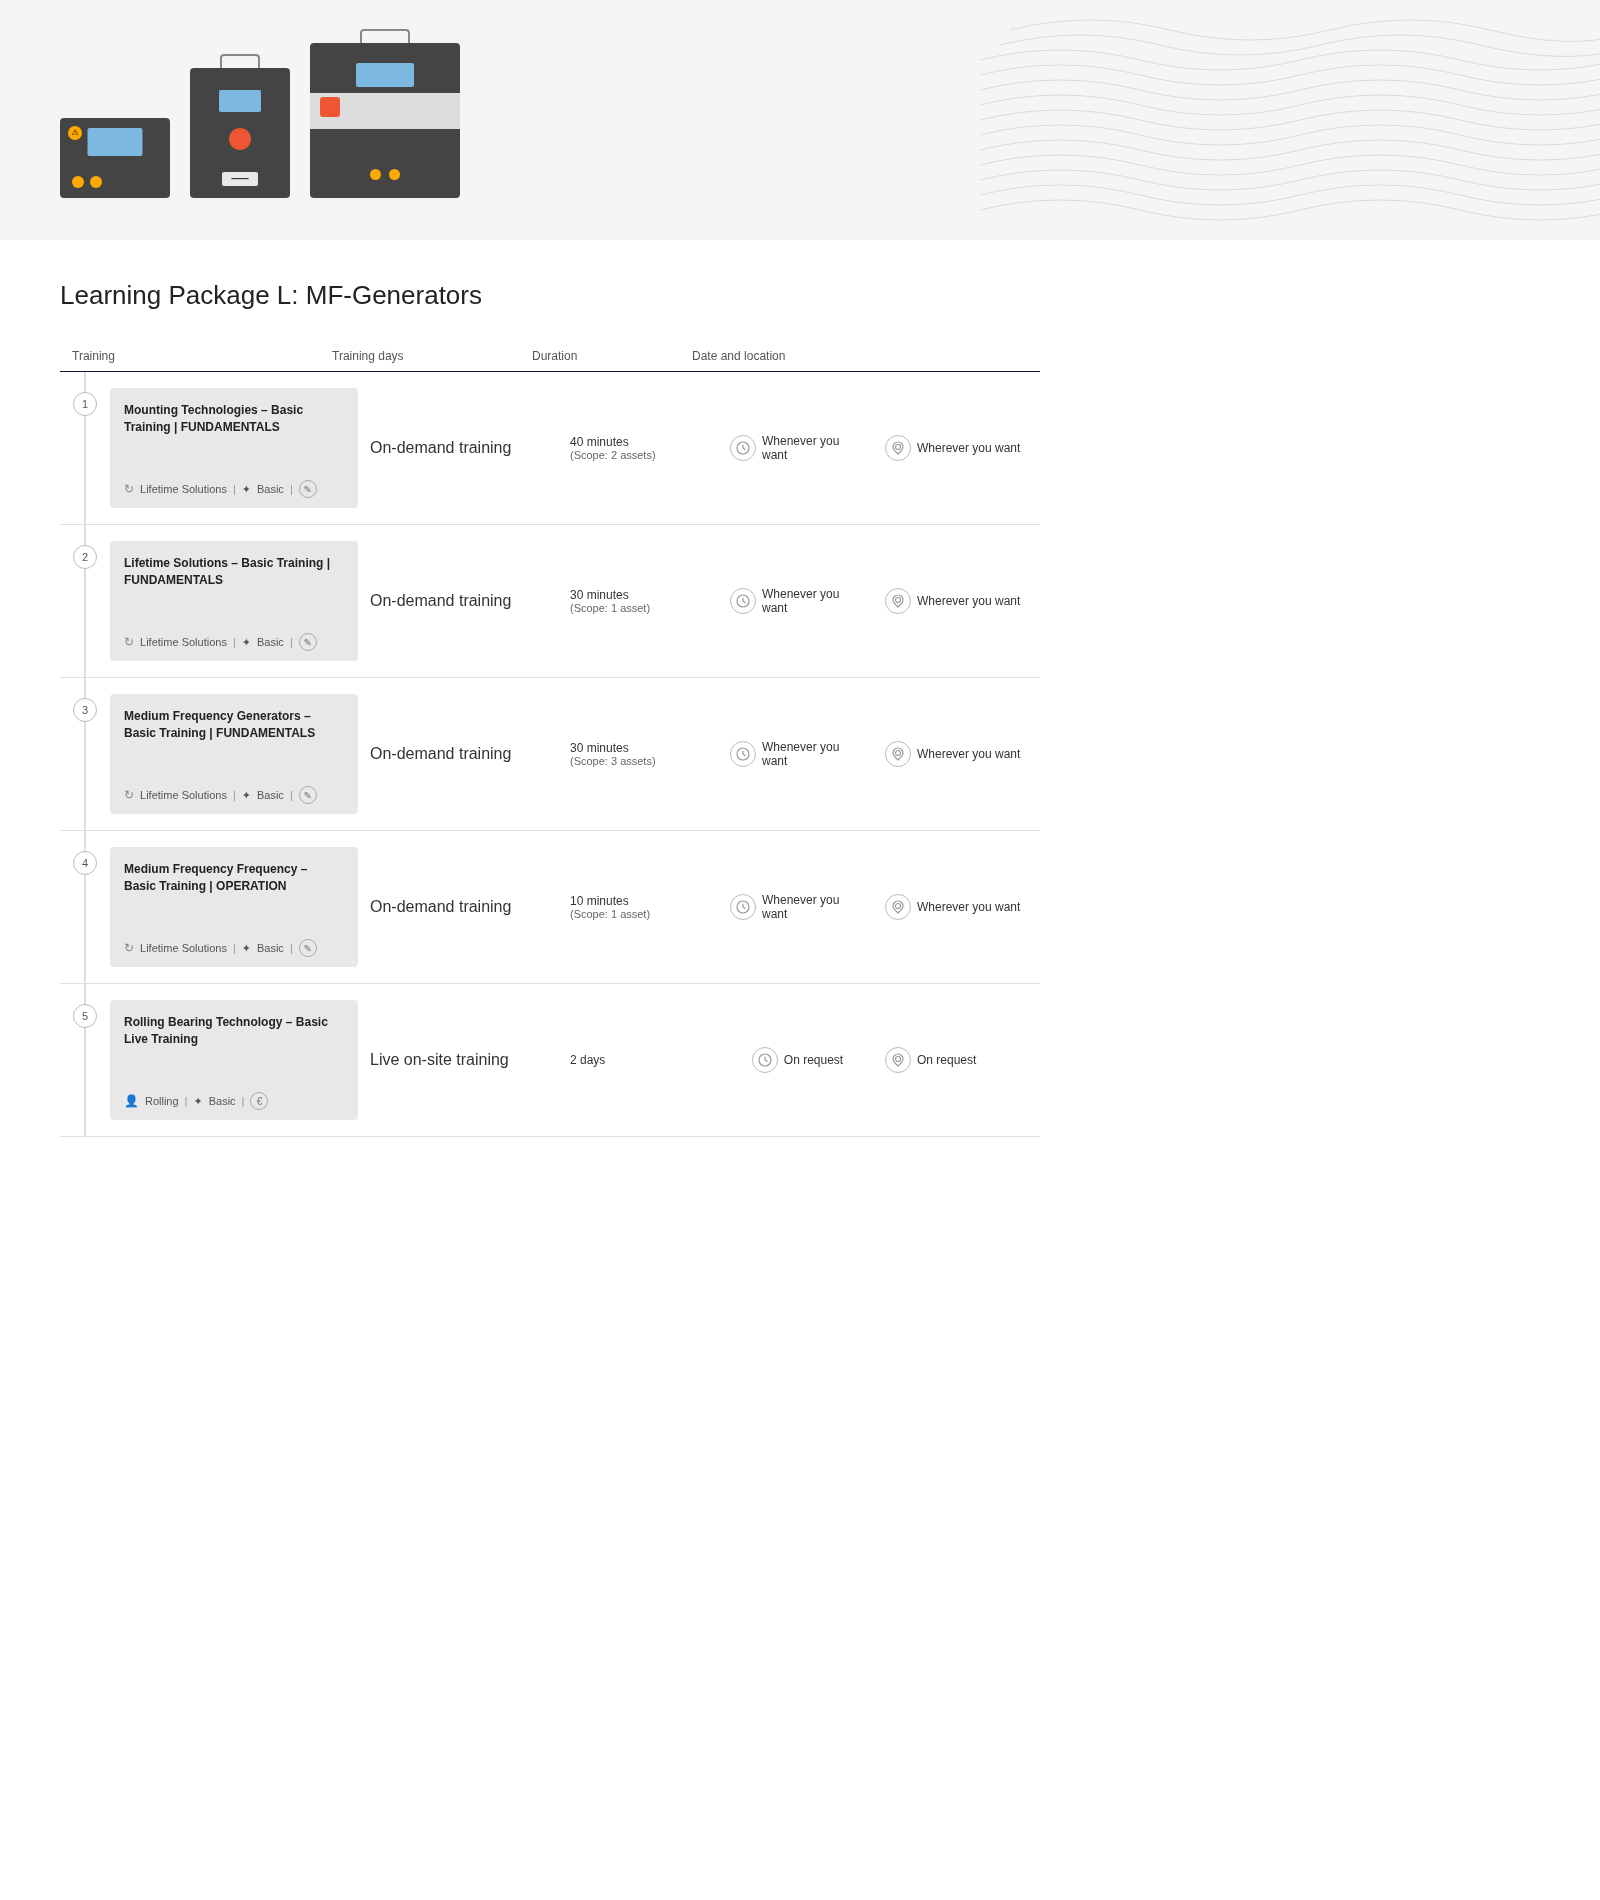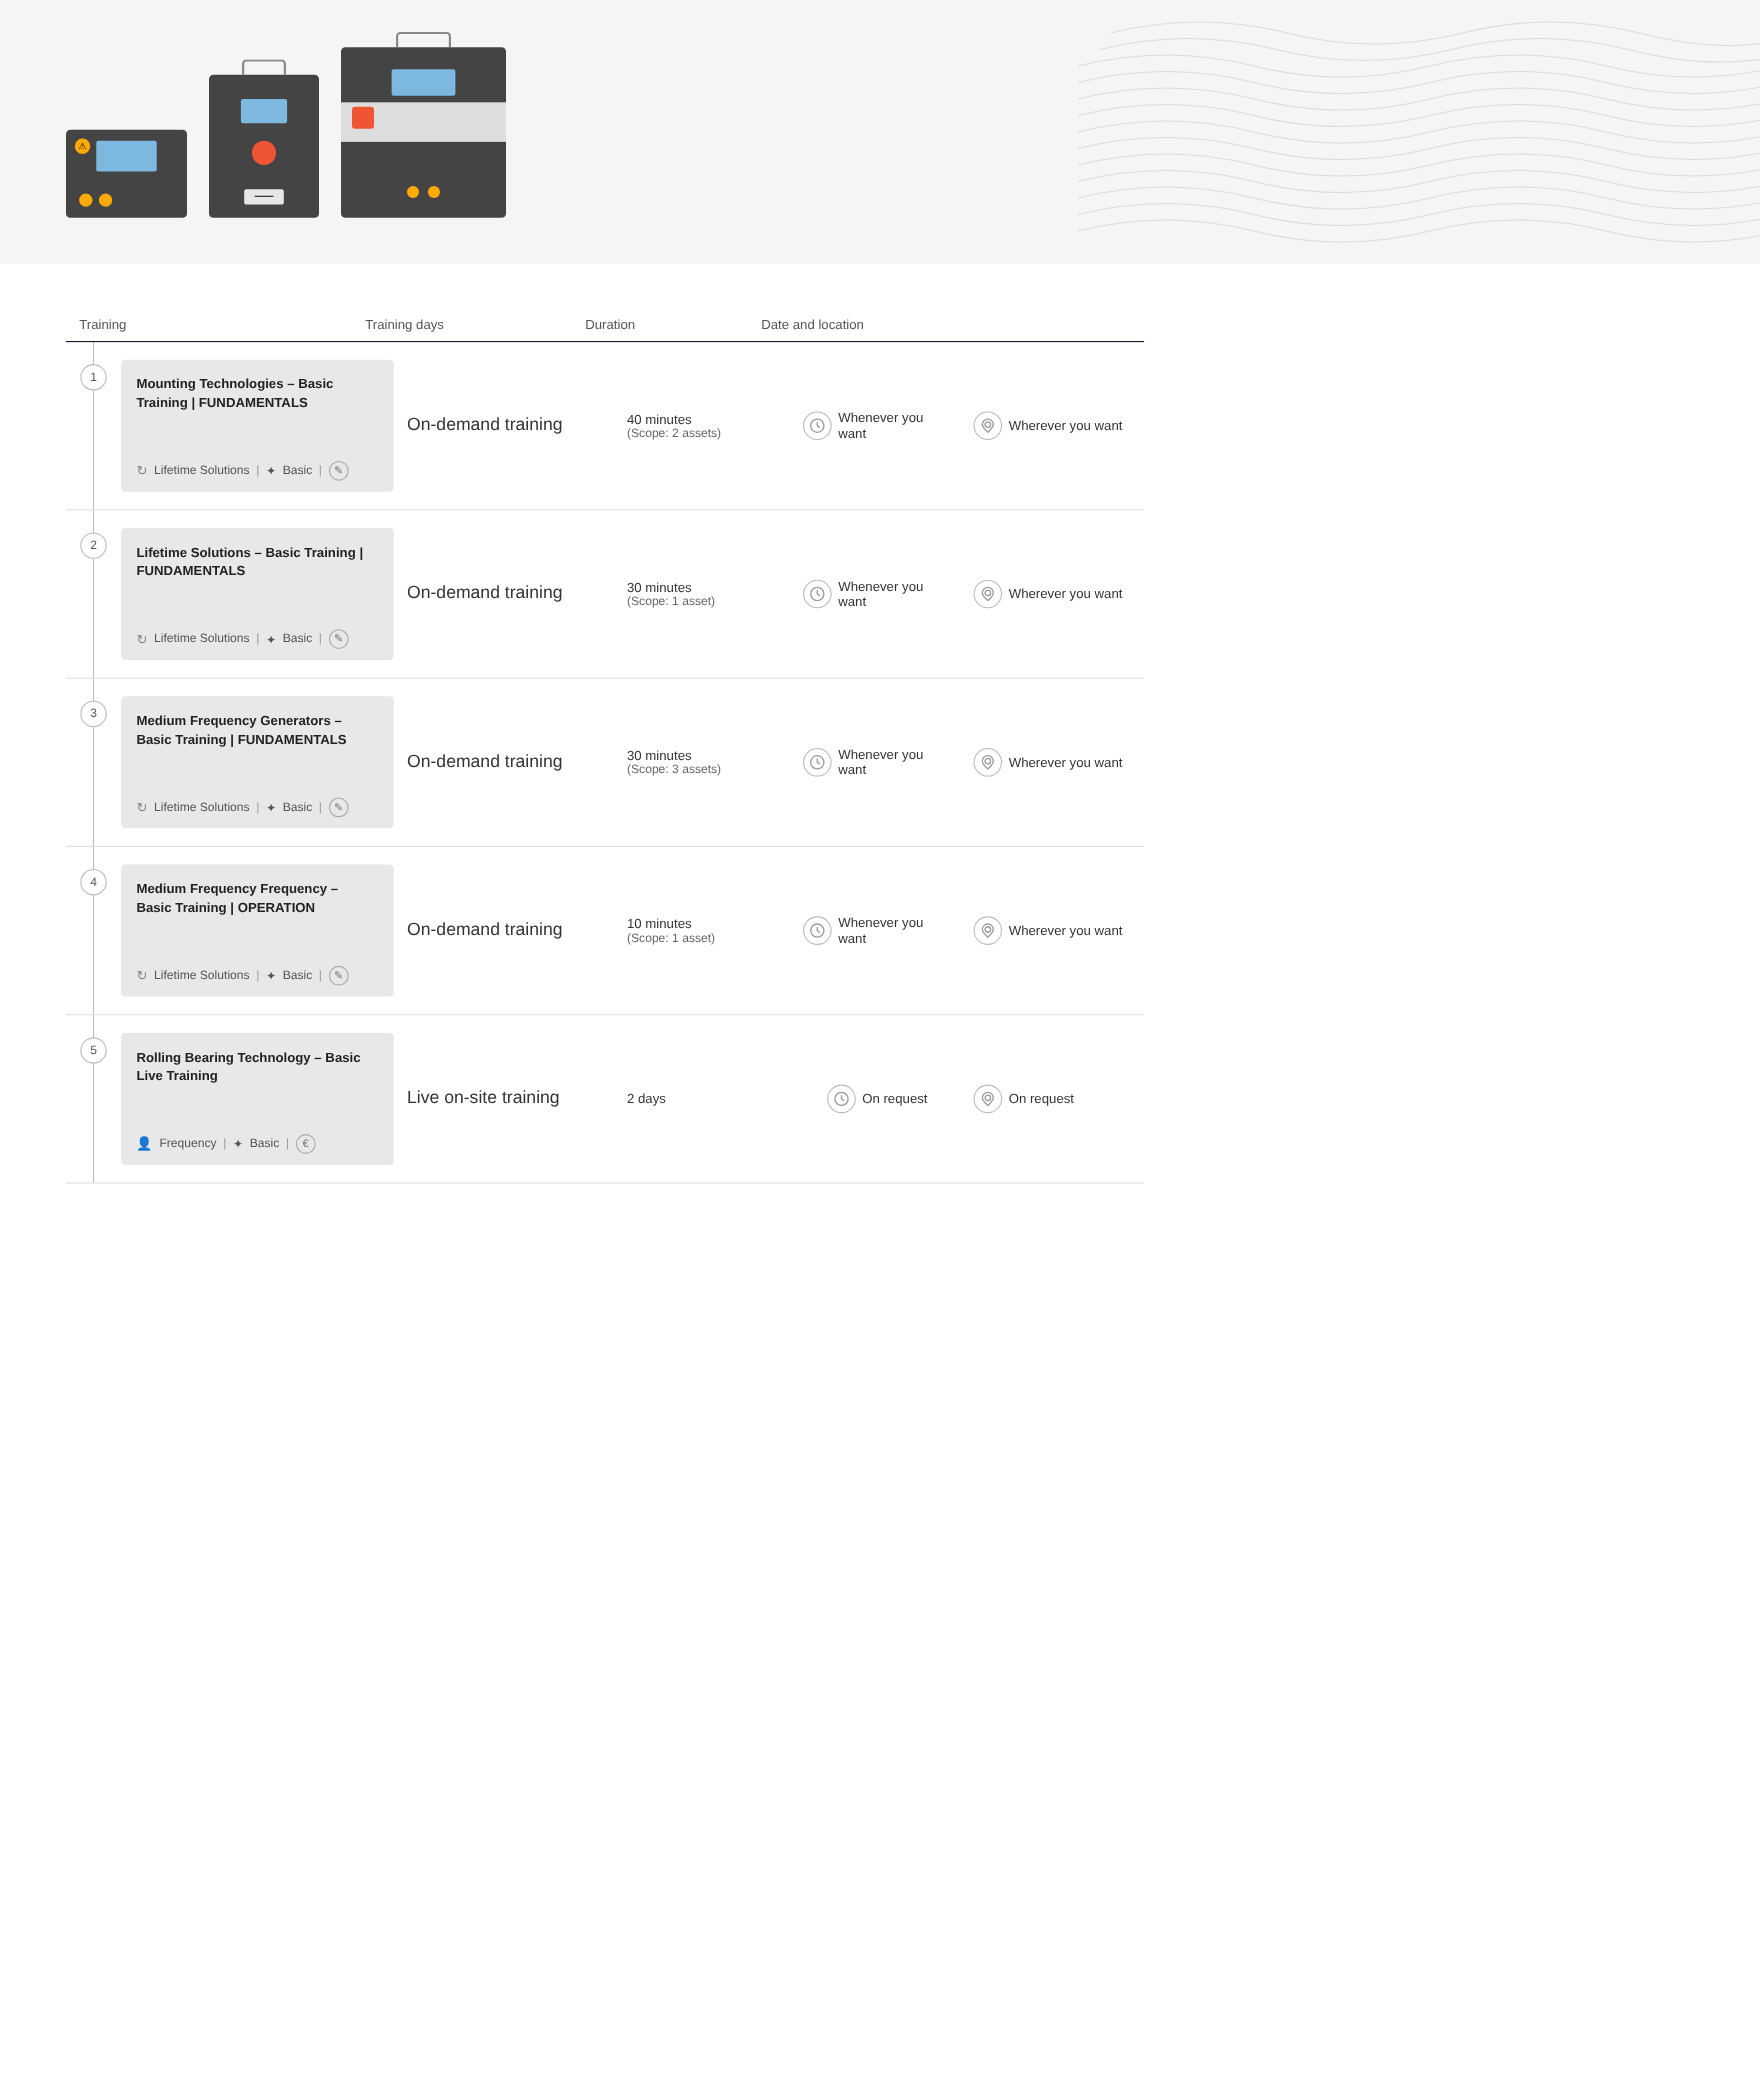--- a/index.html
+++ b/index.html
@@ -311,20 +311,21 @@
       <div class="machine-red-bar" style="position:absolute;left:10px;top:54px;width:20px;height:20px;background:#e53;border-radius:3px;"></div>
       <div class="machine-dots" style="position:absolute;bottom:18px;left:50%;transform:translateX(-50%);display:flex;gap:8px;">
         <span style="width:11px;height:11px;border-radius:50%;background:#fa0;display:inline-block;"></span>
         <span style="width:11px;height:11px;border-radius:50%;background:#fa0;display:inline-block;"></span>
       </div>
     </div>
   </div>
 </div>
 
 <div class="main-content">
+  <h1 class="page-title">Learning Package L: MF-Generators</h1>
 
   <div class="table-container">
 
     <div class="table-header">
       <span>Training</span>
       <span>Training days</span>
       <span>Duration</span>
       <span>Date and location</span>
       <span></span>
     </div>
@@ -505,21 +506,21 @@
         <div class="training-row">
     <div class="row-number-col">
       <div class="row-line"></div>
       <div class="row-number">5</div>
     </div>
     <div class="row-content">
       <div class="training-card">
         <div class="training-title">Rolling Bearing Technology – Basic Live Training</div>
         <div class="training-meta">
           <span class="meta-icon">👤</span>
-          <span>Frequency</span>
+          <span>Rolling</span>
           <span class="meta-separator">|</span>
           <span>✦</span>
           <span>Basic</span>
           <span class="meta-separator">|</span>
           <span style="width:18px;height:18px;border:1px solid #aaa;border-radius:50%;display:inline-flex;align-items:center;justify-content:center;font-size:10px;color:#777;">€</span>
         </div>
       </div>
       <div class="training-type">Live on-site training</div>
       <div class="training-duration">
         <div>2 days</div>

